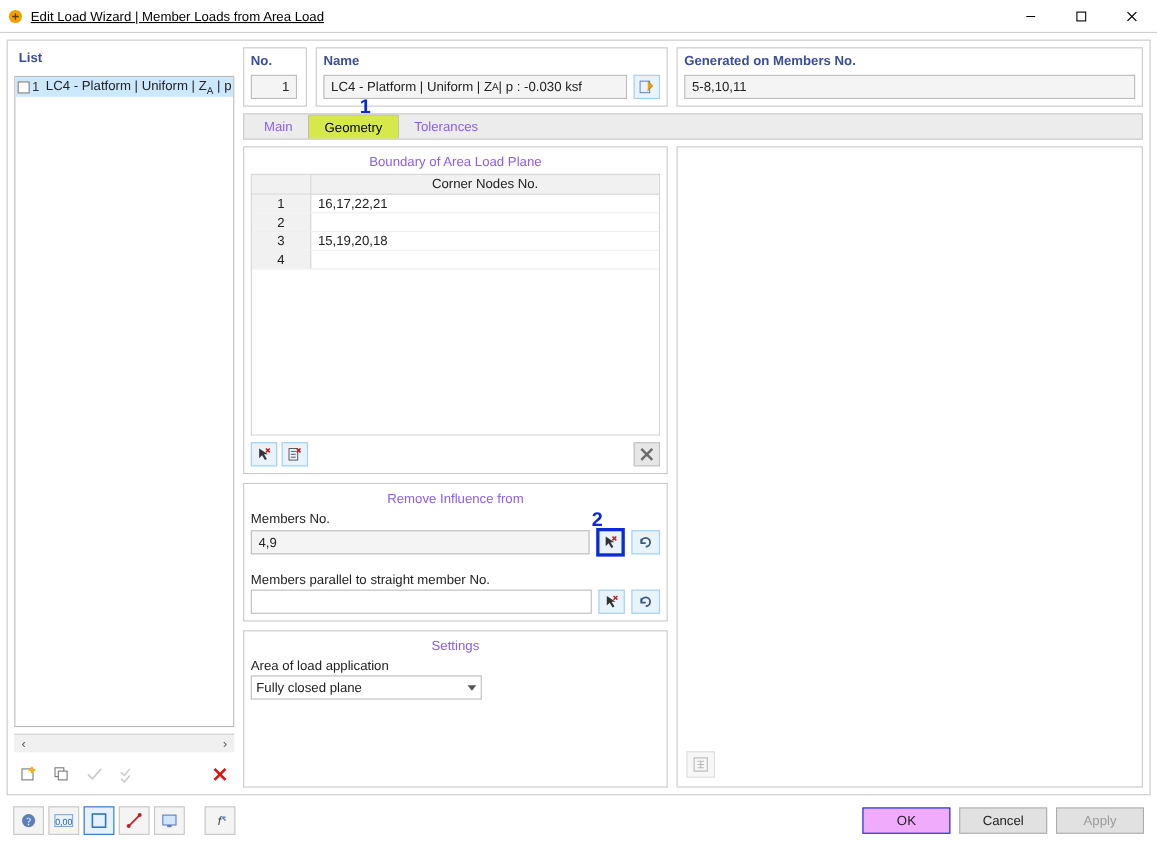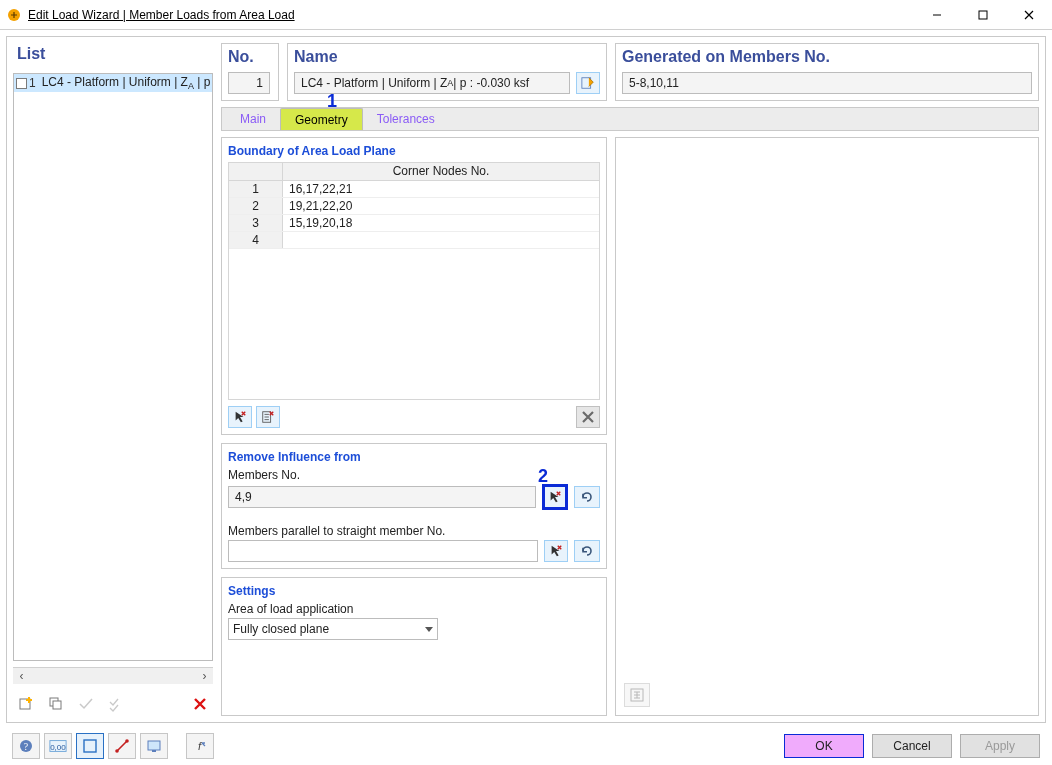--- a/index.html
+++ b/index.html
@@ -47,21 +47,21 @@
   .leftpanel {
     width:200px;
     display:flex;
     flex-direction:column;
     gap:6px;
   }
   .panel-title {
     color:#3a4e9b;
     font-weight:600;
     padding: 2px 4px 4px 4px;
-    font-size:16px;
+    font-size:12px;
   }
   .listbox {
     border:1px solid #bcbcbc;
     flex:1;
     background:#fff;
     overflow:hidden;
     position:relative;
   }
   .listrow {
     display:flex;
@@ -174,23 +174,24 @@
     min-height:0;
   }
   .midcol { flex:1; display:flex; flex-direction:column; gap:8px; min-height:0;}
   .previewcol { width:424px; border:1px solid #c9c9c9; background:#fff; position:relative; }
   .section {
     border:1px solid #c9c9c9;
     background:#fff;
     padding:6px;
   }
   .section .sect-title {
-    color:#1d4ed8;
-    font-weight:700;
+    color:#8b5cf6;
+    font-weight:400;
     margin-bottom:4px;
+    text-align:center;
   }
   
   .btable {
     border:1px solid #d6d6d6;
     width:100%;
     height:238px;
     font-size:12px;
     background:#fff;
     overflow:hidden;
   }
@@ -408,21 +409,20 @@
               <div class="bhead">
                 <div class="rcellh"></div>
                 <div class="rcellm">Corner Nodes No.</div>
               </div>
               <div class="brow">
                 <div class="rnum">1</div>
                 <div class="rval">16,17,22,21</div>
               </div>
               <div class="brow">
                 <div class="rnum">2</div>
-                <div class="rval">19,21,22,20</div>
               </div>
               <div class="brow">
                 <div class="rnum">3</div>
                 <div class="rval">15,19,20,18</div>
               </div>
               <div class="brow">
                 <div class="rnum">4</div>
                 <div class="rval"></div>
               </div>
             </div>

